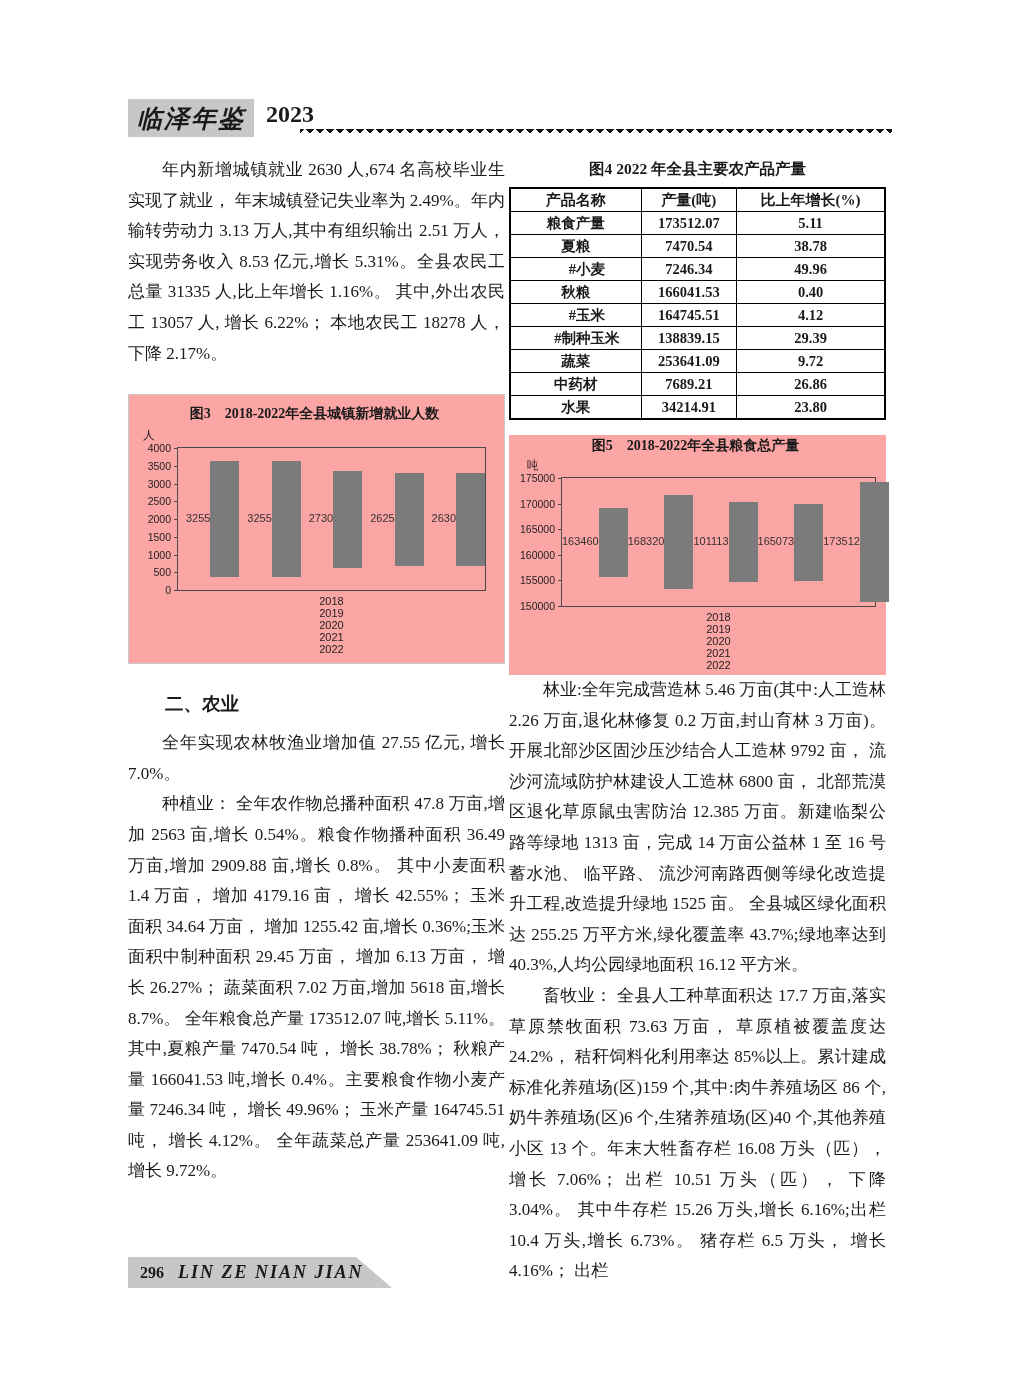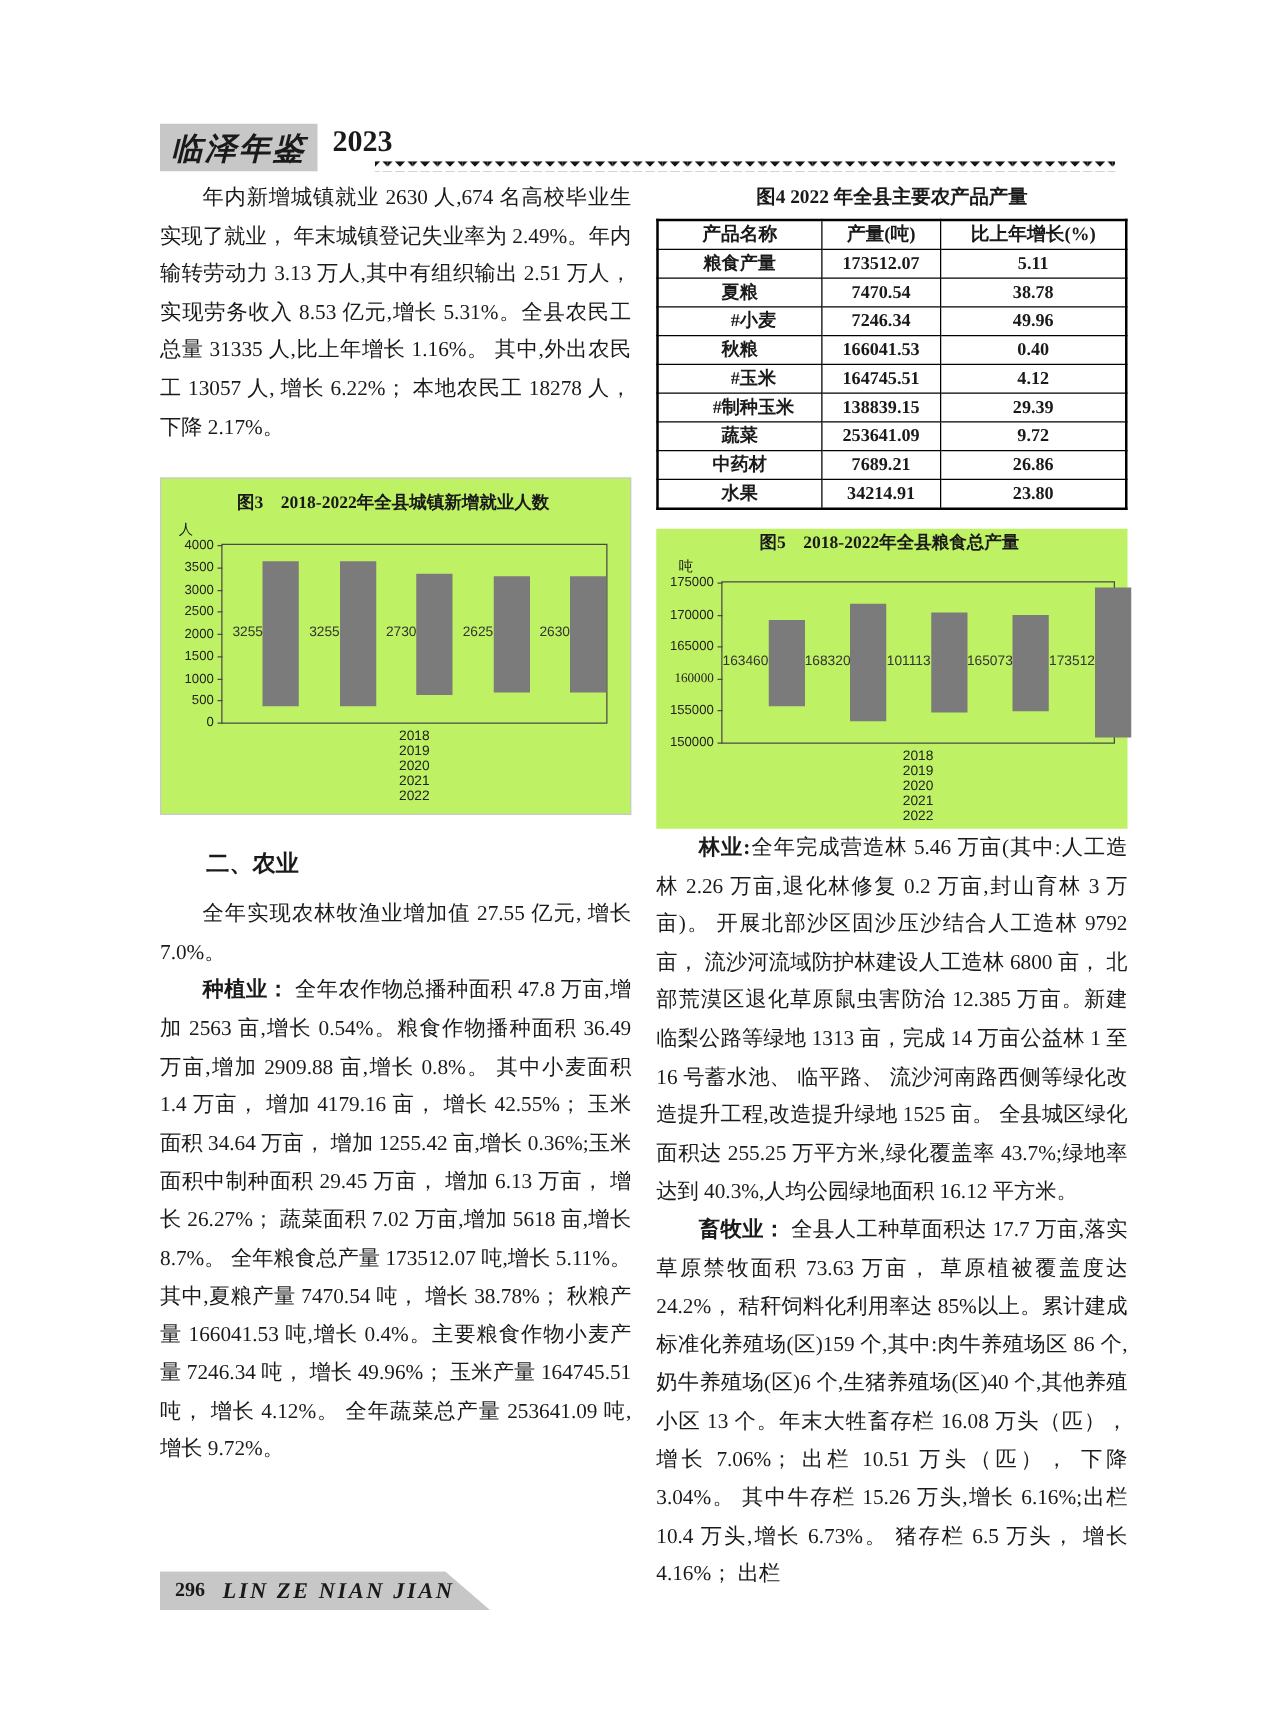--- a/index.html
+++ b/index.html
@@ -19,31 +19,31 @@
     position:absolute;left:138px;top:2px;font-weight:bold;font-size:24px;
     font-family:"Liberation Serif","DejaVu Serif",serif;
   }
   .zigzag{
     position:absolute;left:172px;right:10px;bottom:2px;height:8px;
     background:
       linear-gradient(135deg,#141414 25%,transparent 25%) 0 0/10px 8px repeat-x,
       linear-gradient(-135deg,#141414 25%,transparent 25%) 0 0/10px 8px repeat-x;
   }
   
-  .columns{position:absolute;left:128px;top:143px;width:774px;display:flex;gap:20px;}
+  .columns{position:absolute;left:128px;top:155px;width:774px;display:flex;gap:4px;}
   .col{width:377px;}
   p.body-text{
     margin:0;text-align:justify;font-size:17px;line-height:30.6px;text-indent:2em;
   }
-  .lead{font-weight:bold;}
+  .lead{font-weight:normal;}
   h3.section-heading{
     margin:25px 0 9px 0;font-size:18.5px;font-weight:bold;text-indent:2em;line-height:30px;
   }
   
-  .chart-box{background:#bef264;}
+  .chart-box{background:#fca5a5;}
   .chart-box.boxed{border:1px solid #c9c9c9;}
   .chart3-box{margin-top:25px;padding:10px 12px 8px 8px;}
   .chart5-box{margin-top:15px;padding:2px 4px 4px 0;}
   .chart-title{
     text-align:center;font-weight:bold;font-size:14px;
     font-family:"Liberation Serif","DejaVu Serif",serif;white-space:pre;
   }
   .chart-area{position:relative;}
   .chart3-box .chart-area{margin:24px 6px 0 40px;}
   .chart5-box .chart-area{margin:22px 6px 0 52px;}
@@ -226,21 +226,21 @@
       <div class="chart-title">图5    2018-2022年全县粮食总产量</div>
       <div class="chart-area">
         <div class="unit-label">吨</div>
         <div class="plot">
             <div class="tick-label" style="top: 0%;">175000</div>
             <div class="tick-mark" style="top: 0%;"></div>
             <div class="tick-label" style="top: 20%;">170000</div>
             <div class="tick-mark" style="top: 20%;"></div>
             <div class="tick-label" style="top: 40%;">165000</div>
             <div class="tick-mark" style="top: 40%;"></div>
-            <div class="tick-label" style="top: 60%; font-family: Liberation Serif, serif;">160000</div>
+            <div class="tick-label" style="top: 60%;">160000</div>
             <div class="tick-mark" style="top: 60%;"></div>
             <div class="tick-label" style="top: 80%;">155000</div>
             <div class="tick-mark" style="top: 80%;"></div>
             <div class="tick-label" style="top: 100%;">150000</div>
             <div class="tick-mark" style="top: 100%;"></div>
             <div class="slot">
               <div class="bar-value">163460</div>
               <div class="bar" style="height: 69px; background: rgb(123, 123, 123);"></div>
             </div>
             <div class="slot">

